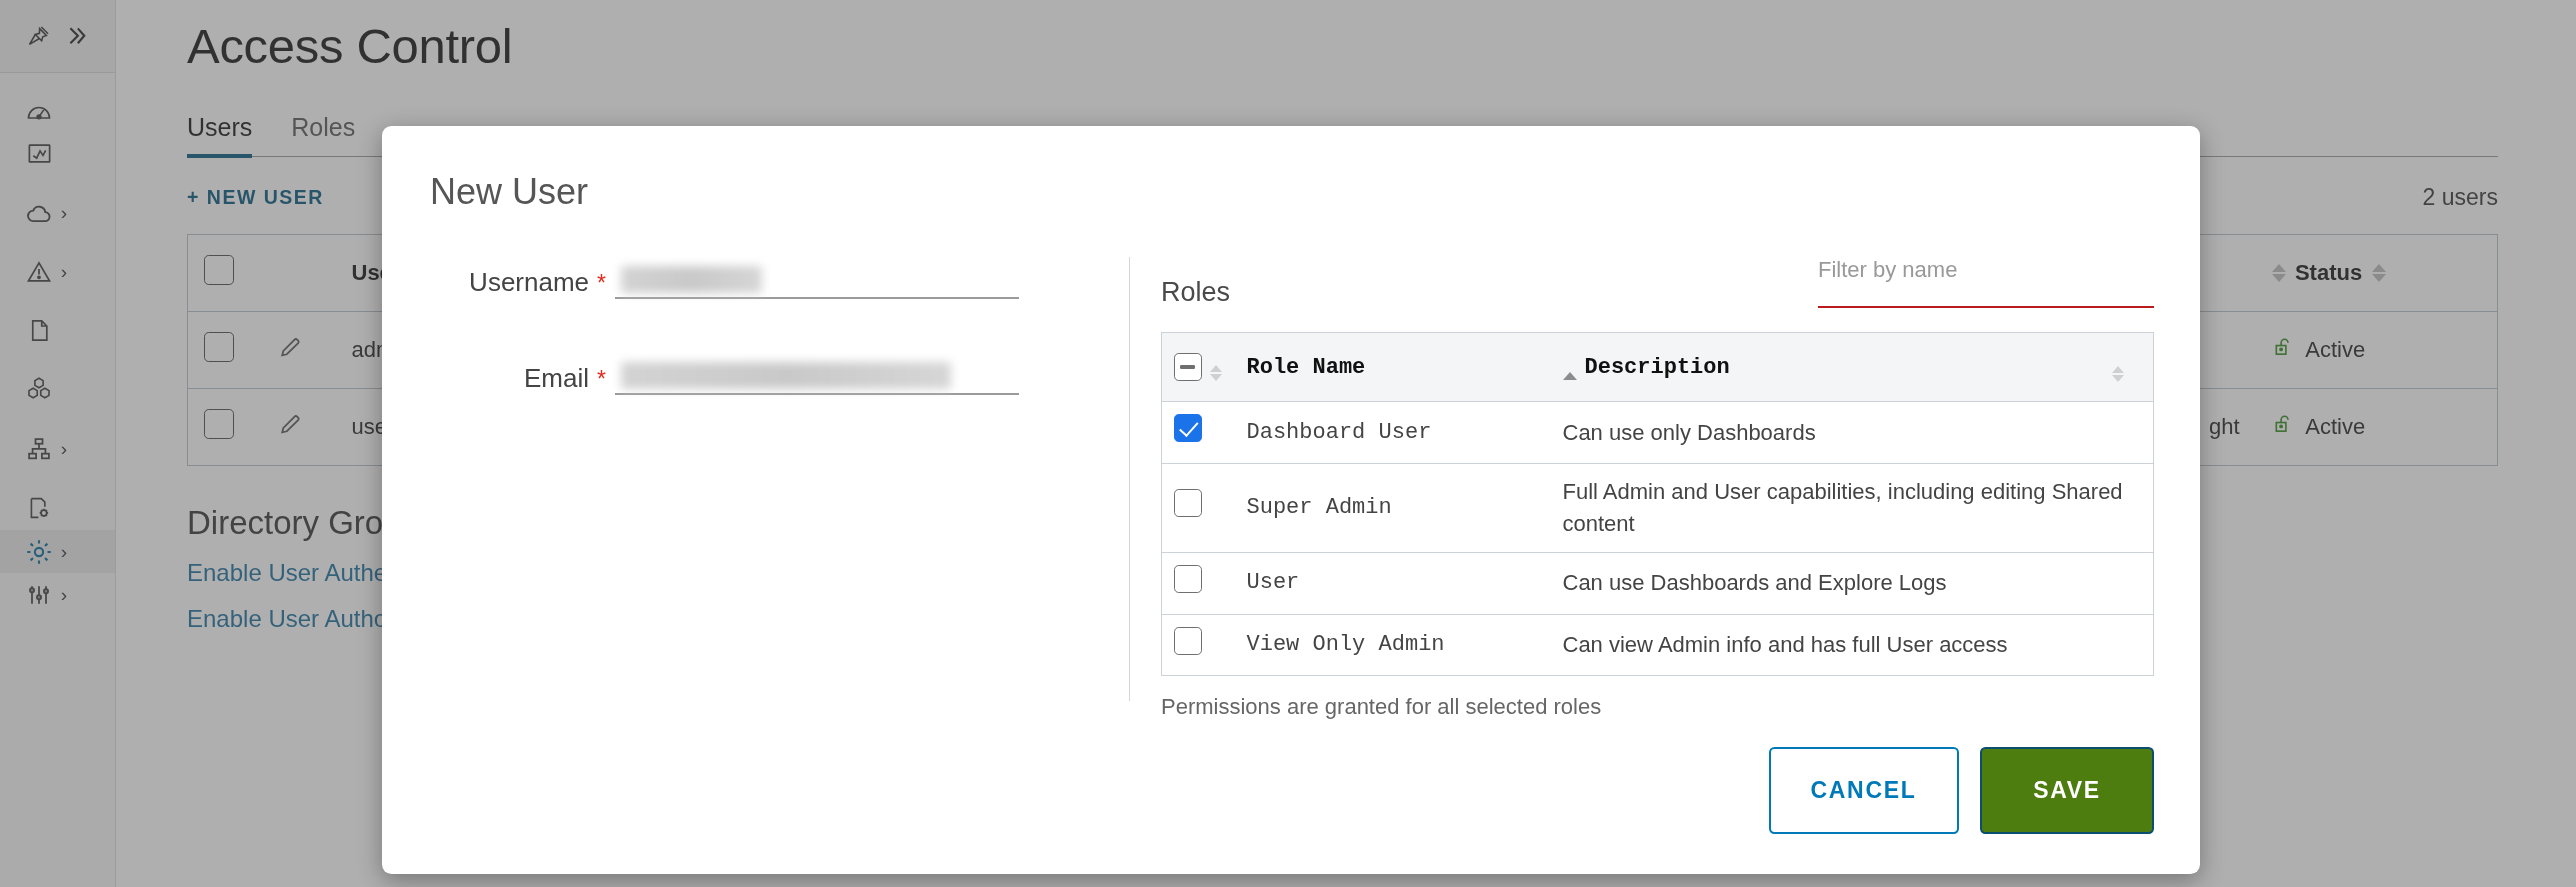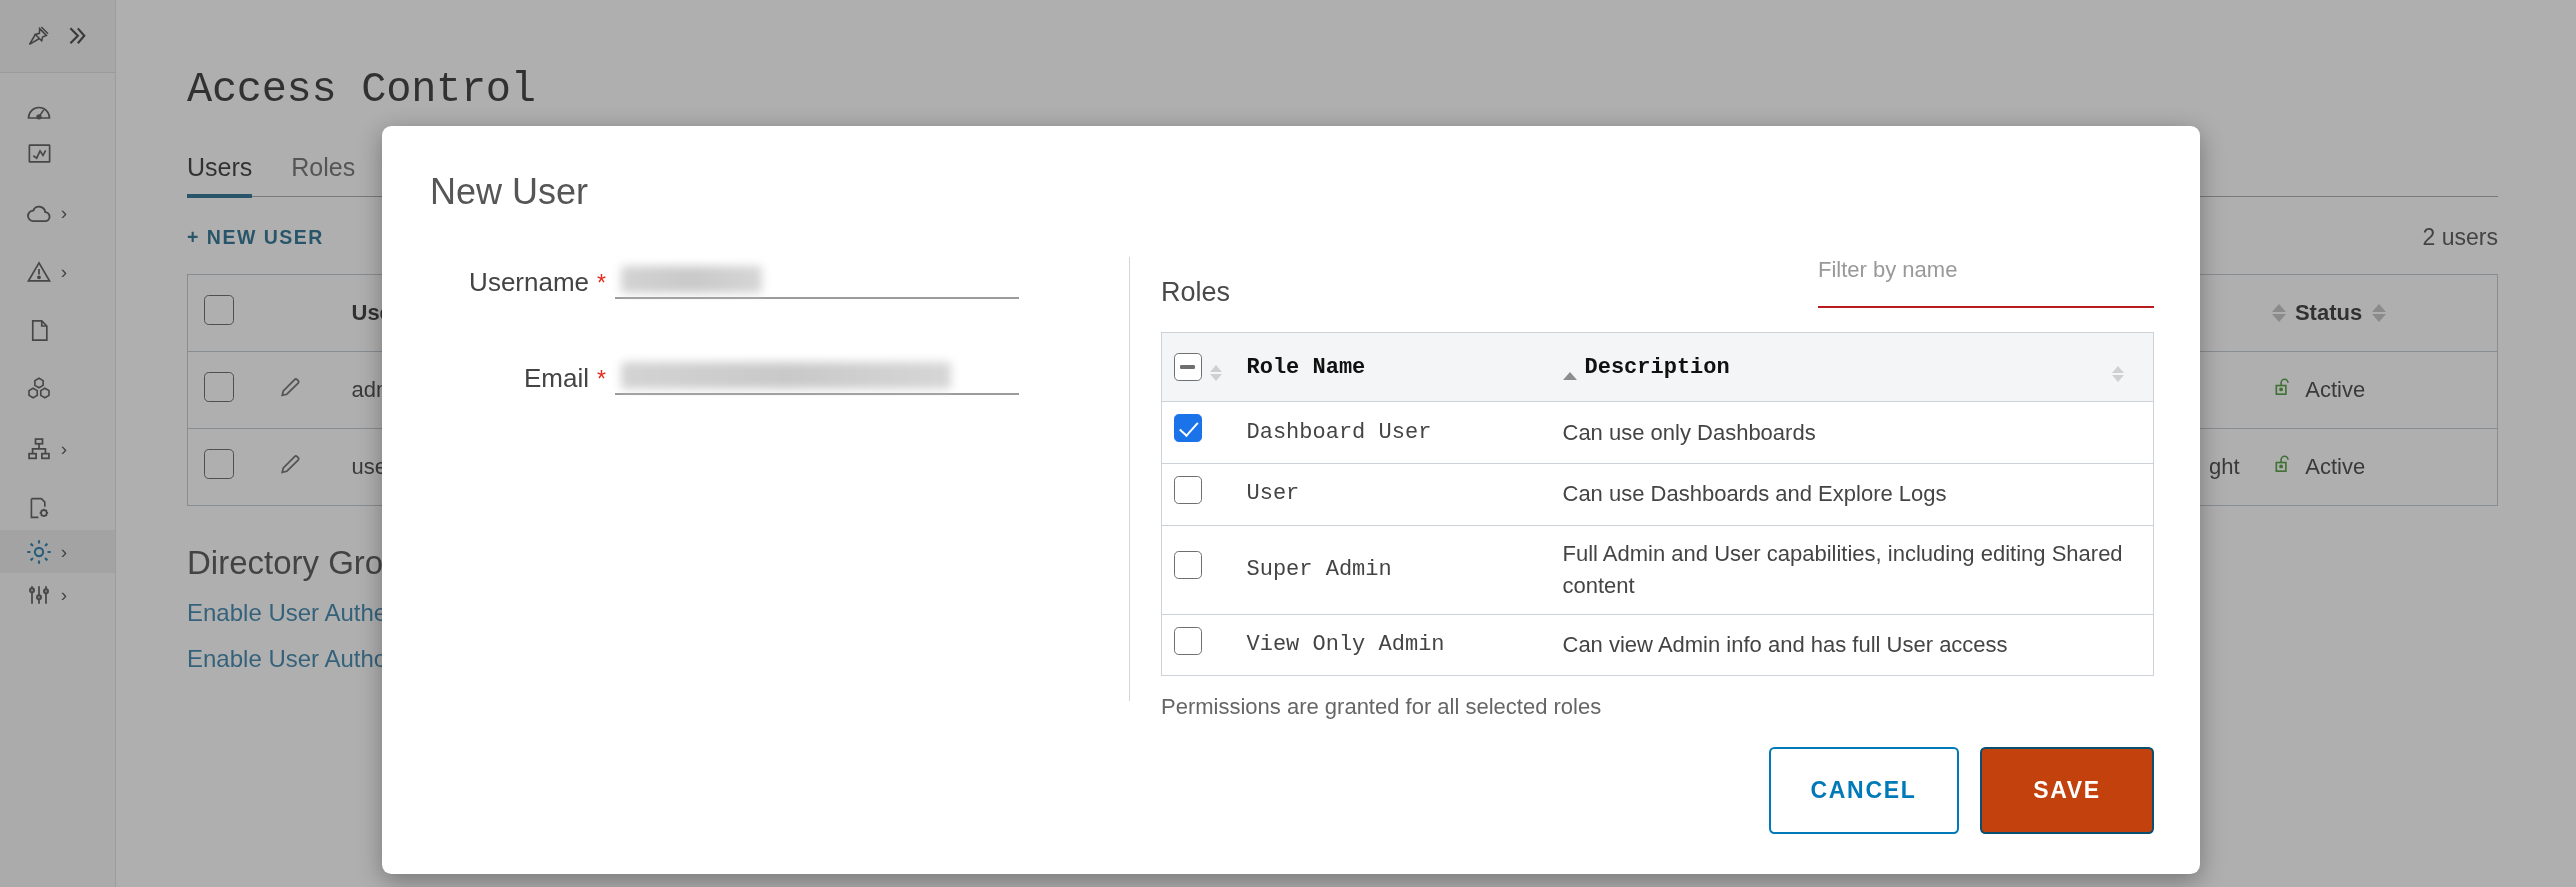--- a/index.html
+++ b/index.html
@@ -51,24 +51,23 @@
   .rail-gap { height: 16px; }
 
   
   #page {
     position: absolute; left: 116px; top: 0;
     right: 0; bottom: 0;
     padding: 0 78px 0 71px;
     z-index: 6;
   }
   #page-title {
-    font-size: 42px; font-weight: 300; color: #111;
+    font-size: 49px; font-weight: 300; color: #111;
     letter-spacing: -0.3px;
-    margin-top: 66px;
-    font-family: Liberation Mono, monospace;
+    margin-top: 18px;
   }
   #tabs-row {
     margin-top: 39px;
     display: flex; align-items: flex-end;
     gap: 39px;
     border-bottom: 1.3px solid #9a9a9a;
     position: relative;
   }
   .tab {
     font-size: 25px; color: #555; font-weight: 400;
@@ -272,21 +271,21 @@
     display: flex; align-items: center; justify-content: center;
     font-size: 23px; letter-spacing: 1.7px; font-weight: 700;
     cursor: pointer;
   }
   #cancel-btn {
     width: 190px;
     border: 2px solid #0079b8; background: #fff; color: #0079b8;
   }
   #save-btn {
     width: 174px;
-    border: 2px solid #0a4e70; background: #c2410c; color: #fff;
+    border: 2px solid #0a4e70; background: #4d7c0f; color: #fff;
   }
 </style>
 </head>
 <body>
 
 <div id="app-backdrop">
 
   <div id="rail">
     <div id="rail-top">
       <span class="rail-icon">
@@ -595,29 +594,29 @@
             <td class="rcol-chk">
               <span class="chk-sm checked"></span>
             </td>
             <td class="rcol-name">Dashboard User</td>
             <td colspan="2">Can use only Dashboards</td>
           </tr>
           <tr>
             <td class="rcol-chk">
               <span class="chk-sm"></span>
             </td>
-            <td class="rcol-name">User</td>
-            <td colspan="2">Can use Dashboards and Explore Logs</td>
+            <td class="rcol-name">Super Admin</td>
+            <td colspan="2">Full Admin and User capabilities, including editing Shared content</td>
           </tr>
           <tr>
             <td class="rcol-chk">
               <span class="chk-sm"></span>
             </td>
-            <td class="rcol-name">Super Admin</td>
-            <td colspan="2">Full Admin and User capabilities, including editing Shared content</td>
+            <td class="rcol-name">User</td>
+            <td colspan="2">Can use Dashboards and Explore Logs</td>
           </tr>
           <tr>
             <td class="rcol-chk">
               <span class="chk-sm"></span>
             </td>
             <td class="rcol-name">View Only Admin</td>
             <td colspan="2">Can view Admin info and has full User access</td>
           </tr>
         </tbody>
       </table>

